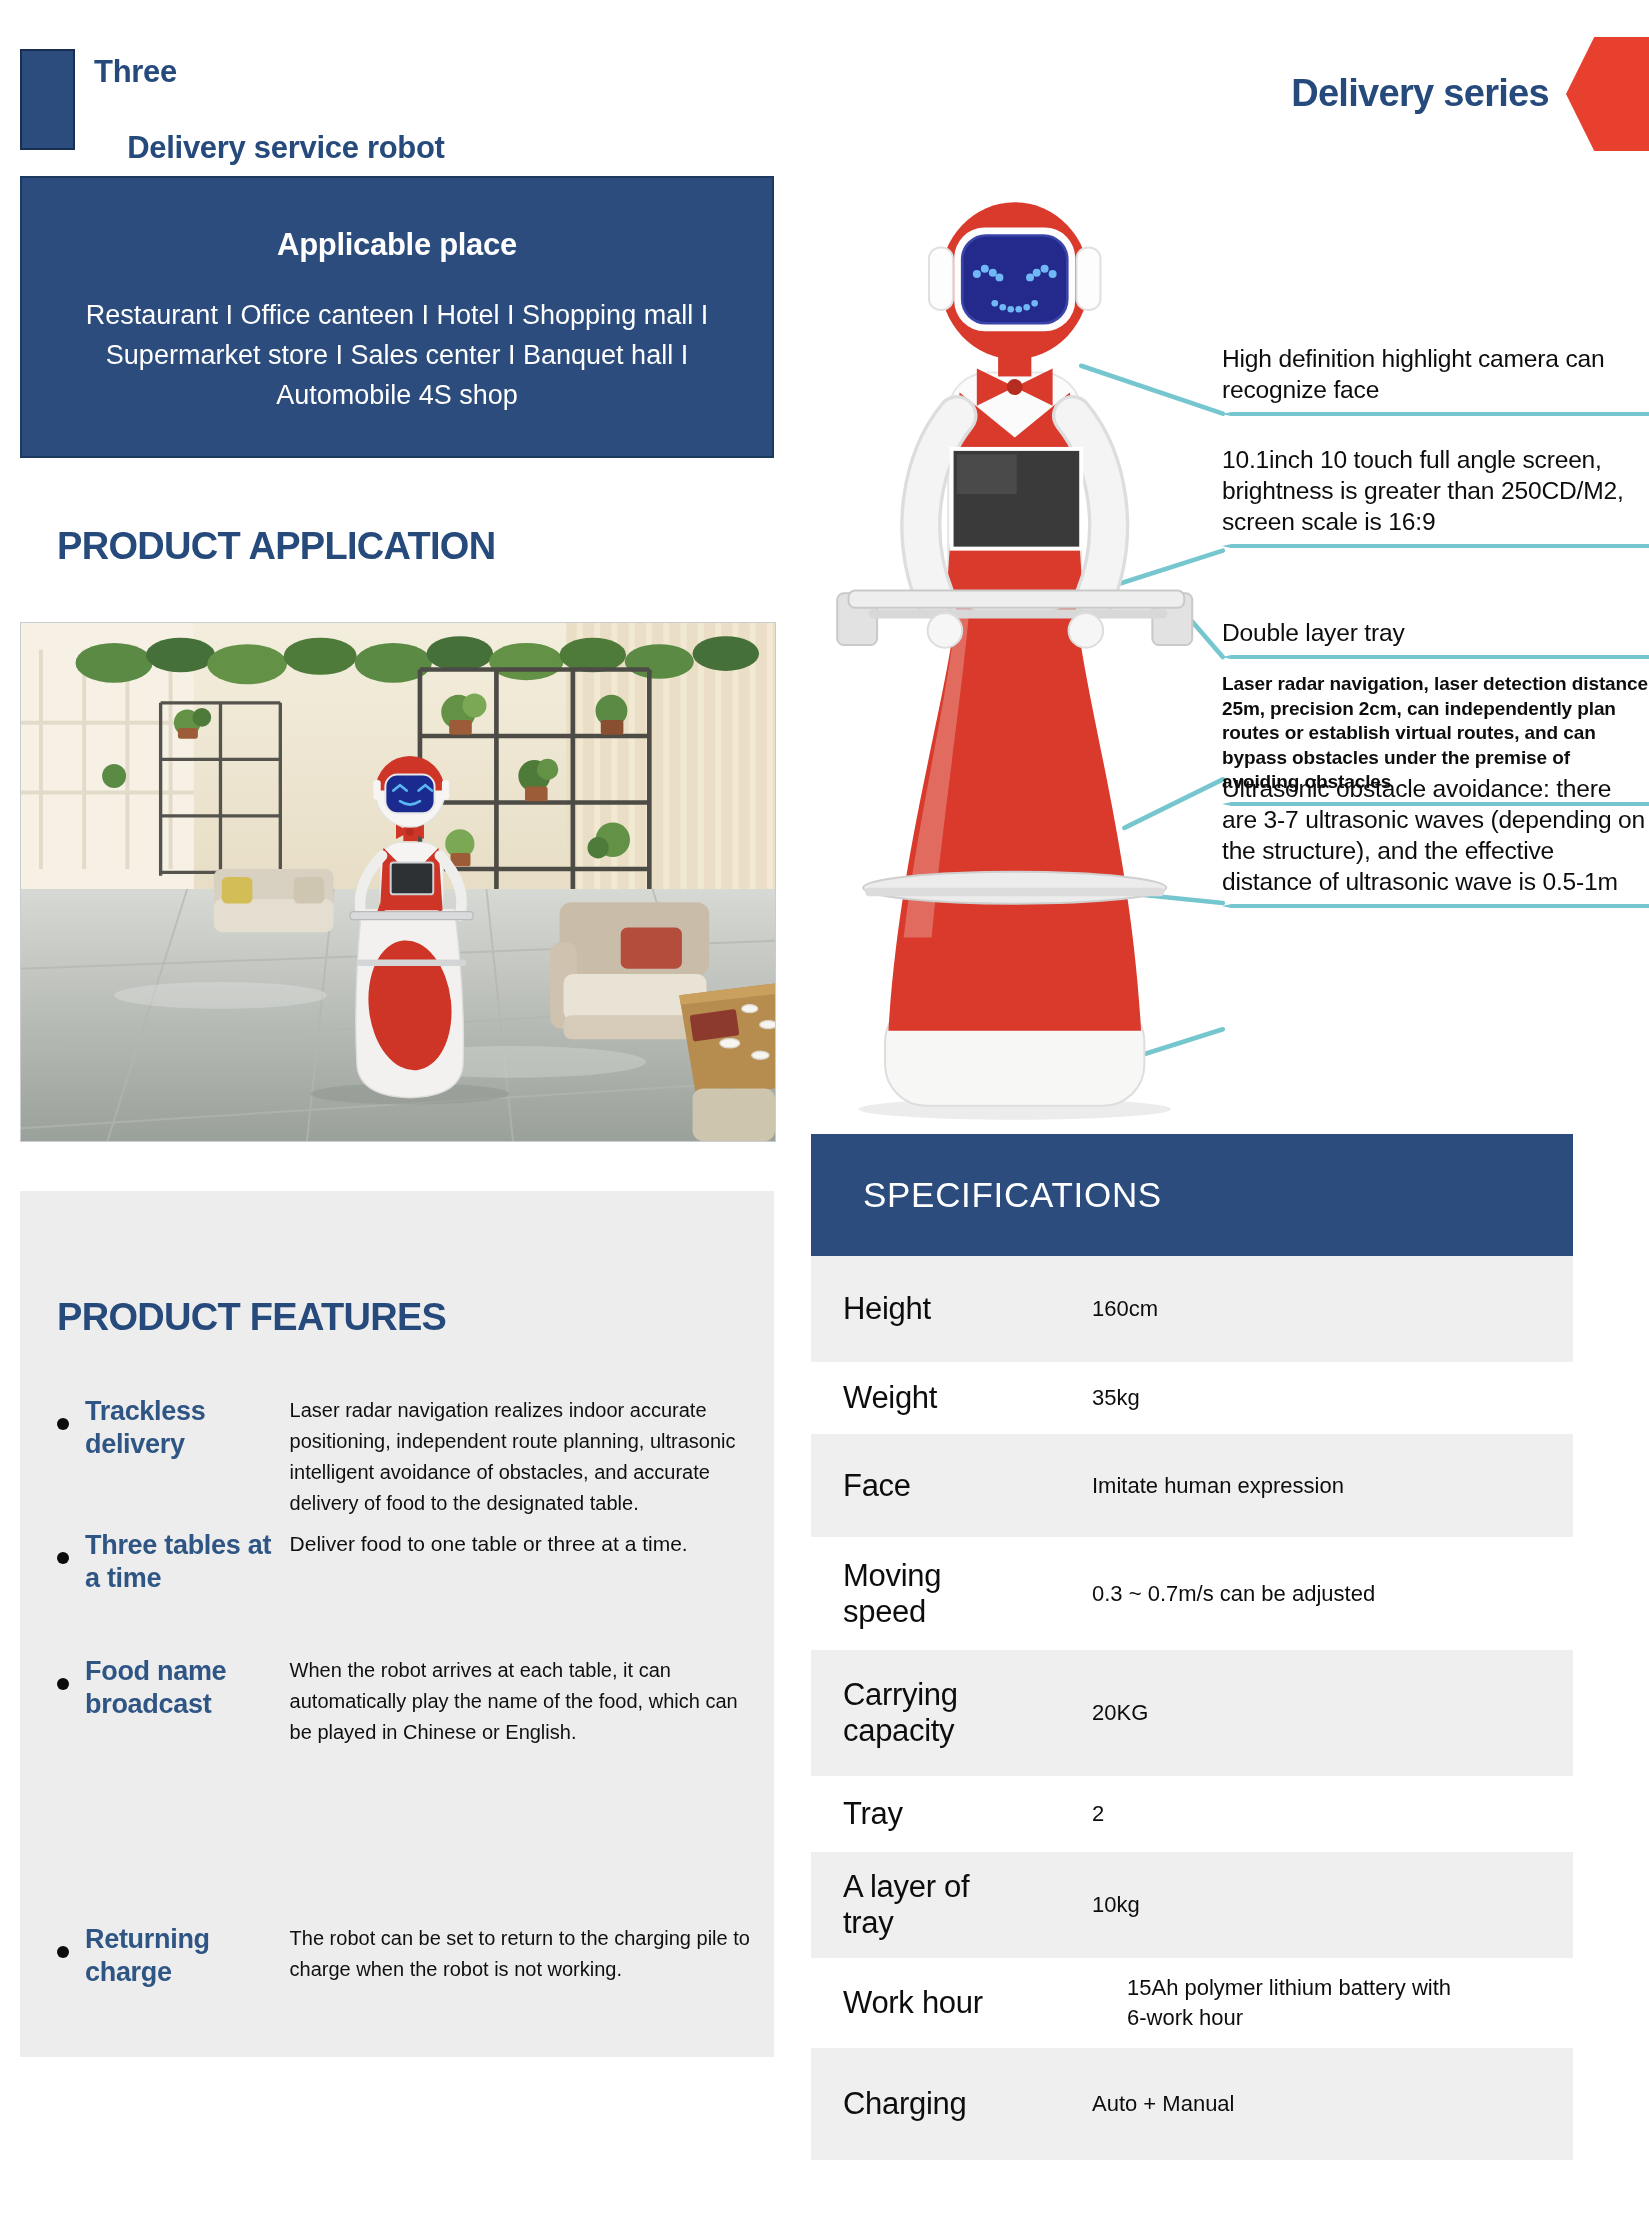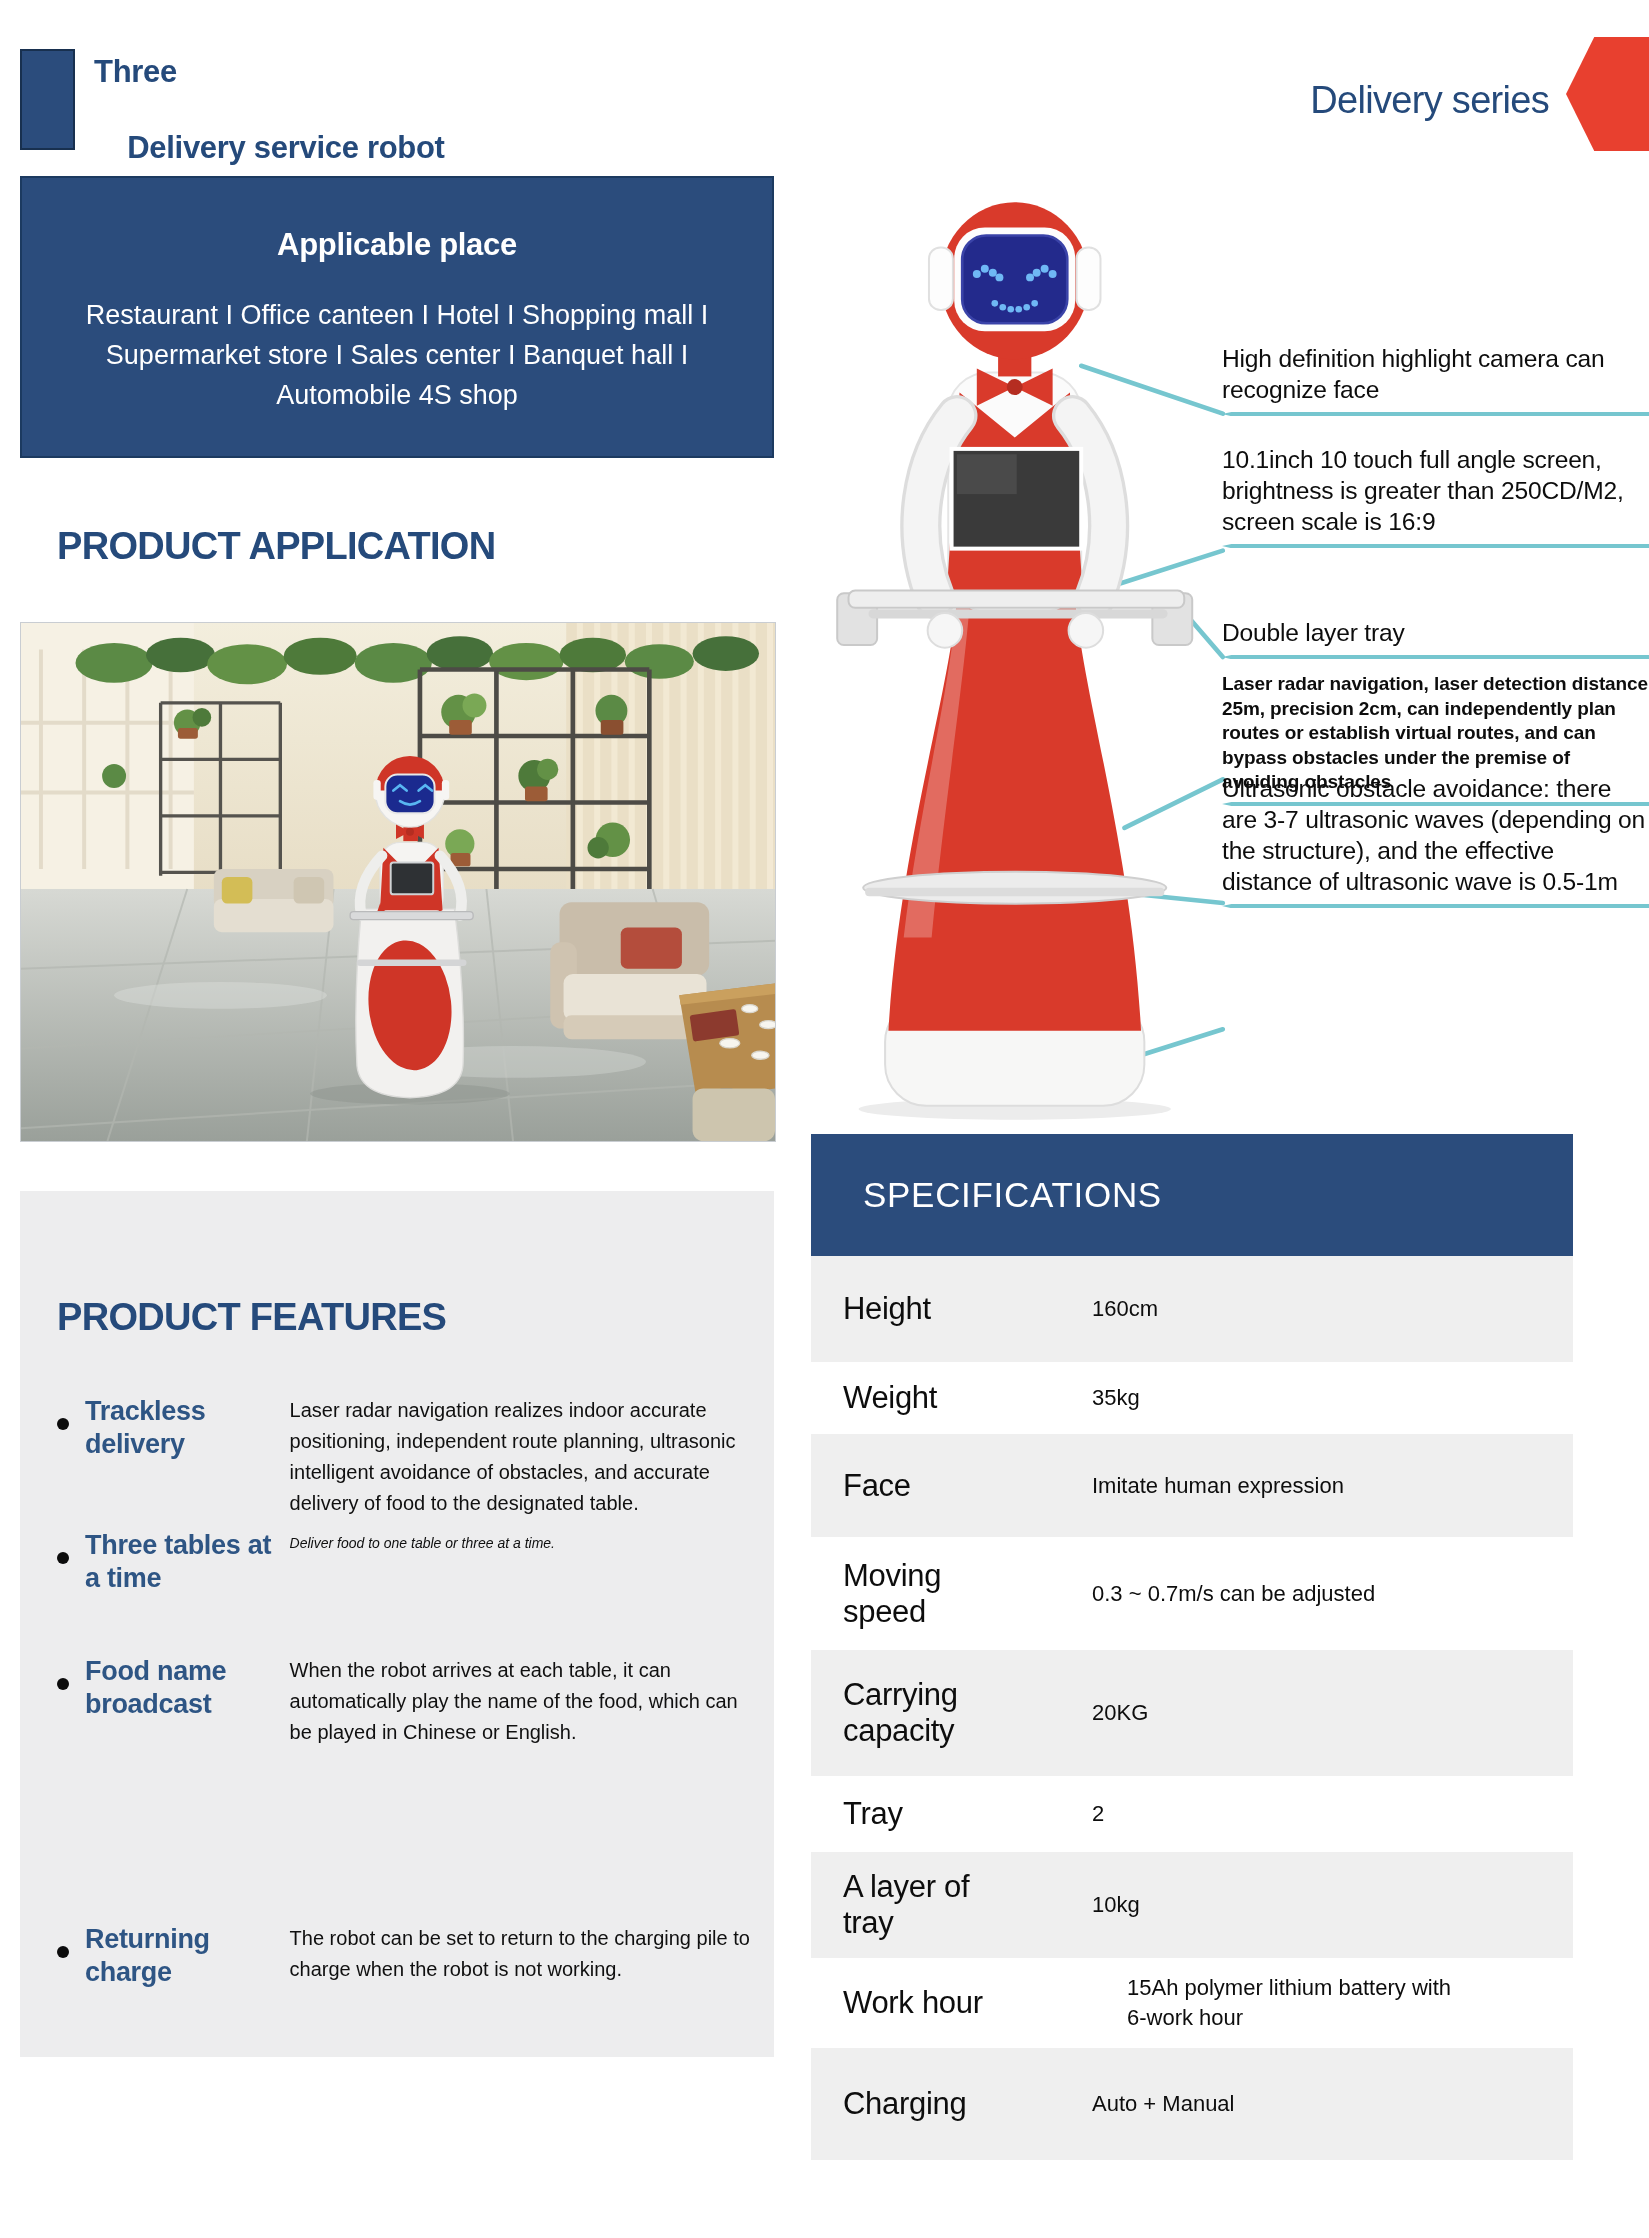--- a/index.html
+++ b/index.html
@@ -4,22 +4,22 @@
 <style>
   html,body{margin:0;padding:0;background:#ffffff;}
   .page{position:relative;width:1649px;height:2239px;background:#ffffff;overflow:hidden;
         font-family:"Liberation Sans", sans-serif;color:#111;}
 
   
   .logo-square{position:absolute;left:20px;top:49px;width:55px;height:101px;
                background:#2b4c7c;border:2px solid #18304f;box-sizing:border-box;}
   .brand-title{position:absolute;left:94px;top:53px;font-size:31px;font-weight:bold;
                color:#254a7b;line-height:38px;letter-spacing:-0.3px;white-space:pre;}
-  .series-label{position:absolute;right:100px;top:72px;font-size:38px;font-weight:normal;
-                color:#254a7b;letter-spacing:-0.7px;margin-top:7px;}
+  .series-label{position:absolute;right:100px;top:72px;font-size:38px;font-weight:bold;
+                color:#254a7b;letter-spacing:-0.7px;}
   .series-arrow{position:absolute;right:0;top:37px;width:83px;height:114px;background:#e8402f;
                 clip-path:polygon(100% 0,100% 100%,34% 100%,0 50%,34% 0);}
 
   
   .applicable-box{position:absolute;left:20px;top:176px;width:754px;height:282px;
                   background:#2b4c7c;border:2px solid #1c3a60;box-sizing:border-box;
                   color:#ffffff;text-align:center;}
   .applicable-title{margin-top:49px;font-size:31px;font-weight:bold;letter-spacing:-0.3px;}
   .applicable-text{margin:32px auto 0;width:696px;font-size:27px;line-height:40px;}
 
@@ -64,21 +64,21 @@
   
   .features-box{position:absolute;left:20px;top:1191px;width:754px;height:866px;background:#ededee;}
   .features-title{position:absolute;left:37px;top:105px;font-size:38px;font-weight:bold;
                   color:#254a7b;letter-spacing:-0.7px;}
   .feature-item{position:absolute;left:37px;width:698px;display:flex;align-items:flex-start;}
   .fi-1{top:164px;margin-top:40px;} .fi-2{top:338px;} .fi-3{top:464px;} .fi-4{top:607px;} .fi-5{top:732px;}
   .bullet{width:12px;height:12px;border-radius:50%;background:#0c0c0c;flex-shrink:0;margin:22.6px 16px 0 0;}
   .feature-title{width:190px;flex-shrink:0;font-size:27px;line-height:33px;font-weight:bold;
                  color:#2e5584;letter-spacing:-0.3px;}
   .feature-desc{margin-left:14.6px;width:466px;font-size:20px;line-height:31px;color:#101010;}
-  .fi-2 .feature-desc{line-height:29px;font-size:14px;font-style:italic;}
+  .fi-2 .feature-desc{line-height:29px;font-size:21px;}
 </style>
 </head>
 <body>
 
 <div class="page">
 
   <div class="logo-square"></div>
   <div class="brand-title"><span>Three</span><br>
     <span>Delivery service robot</span></div>
   <div class="series-label">Delivery series</div>

